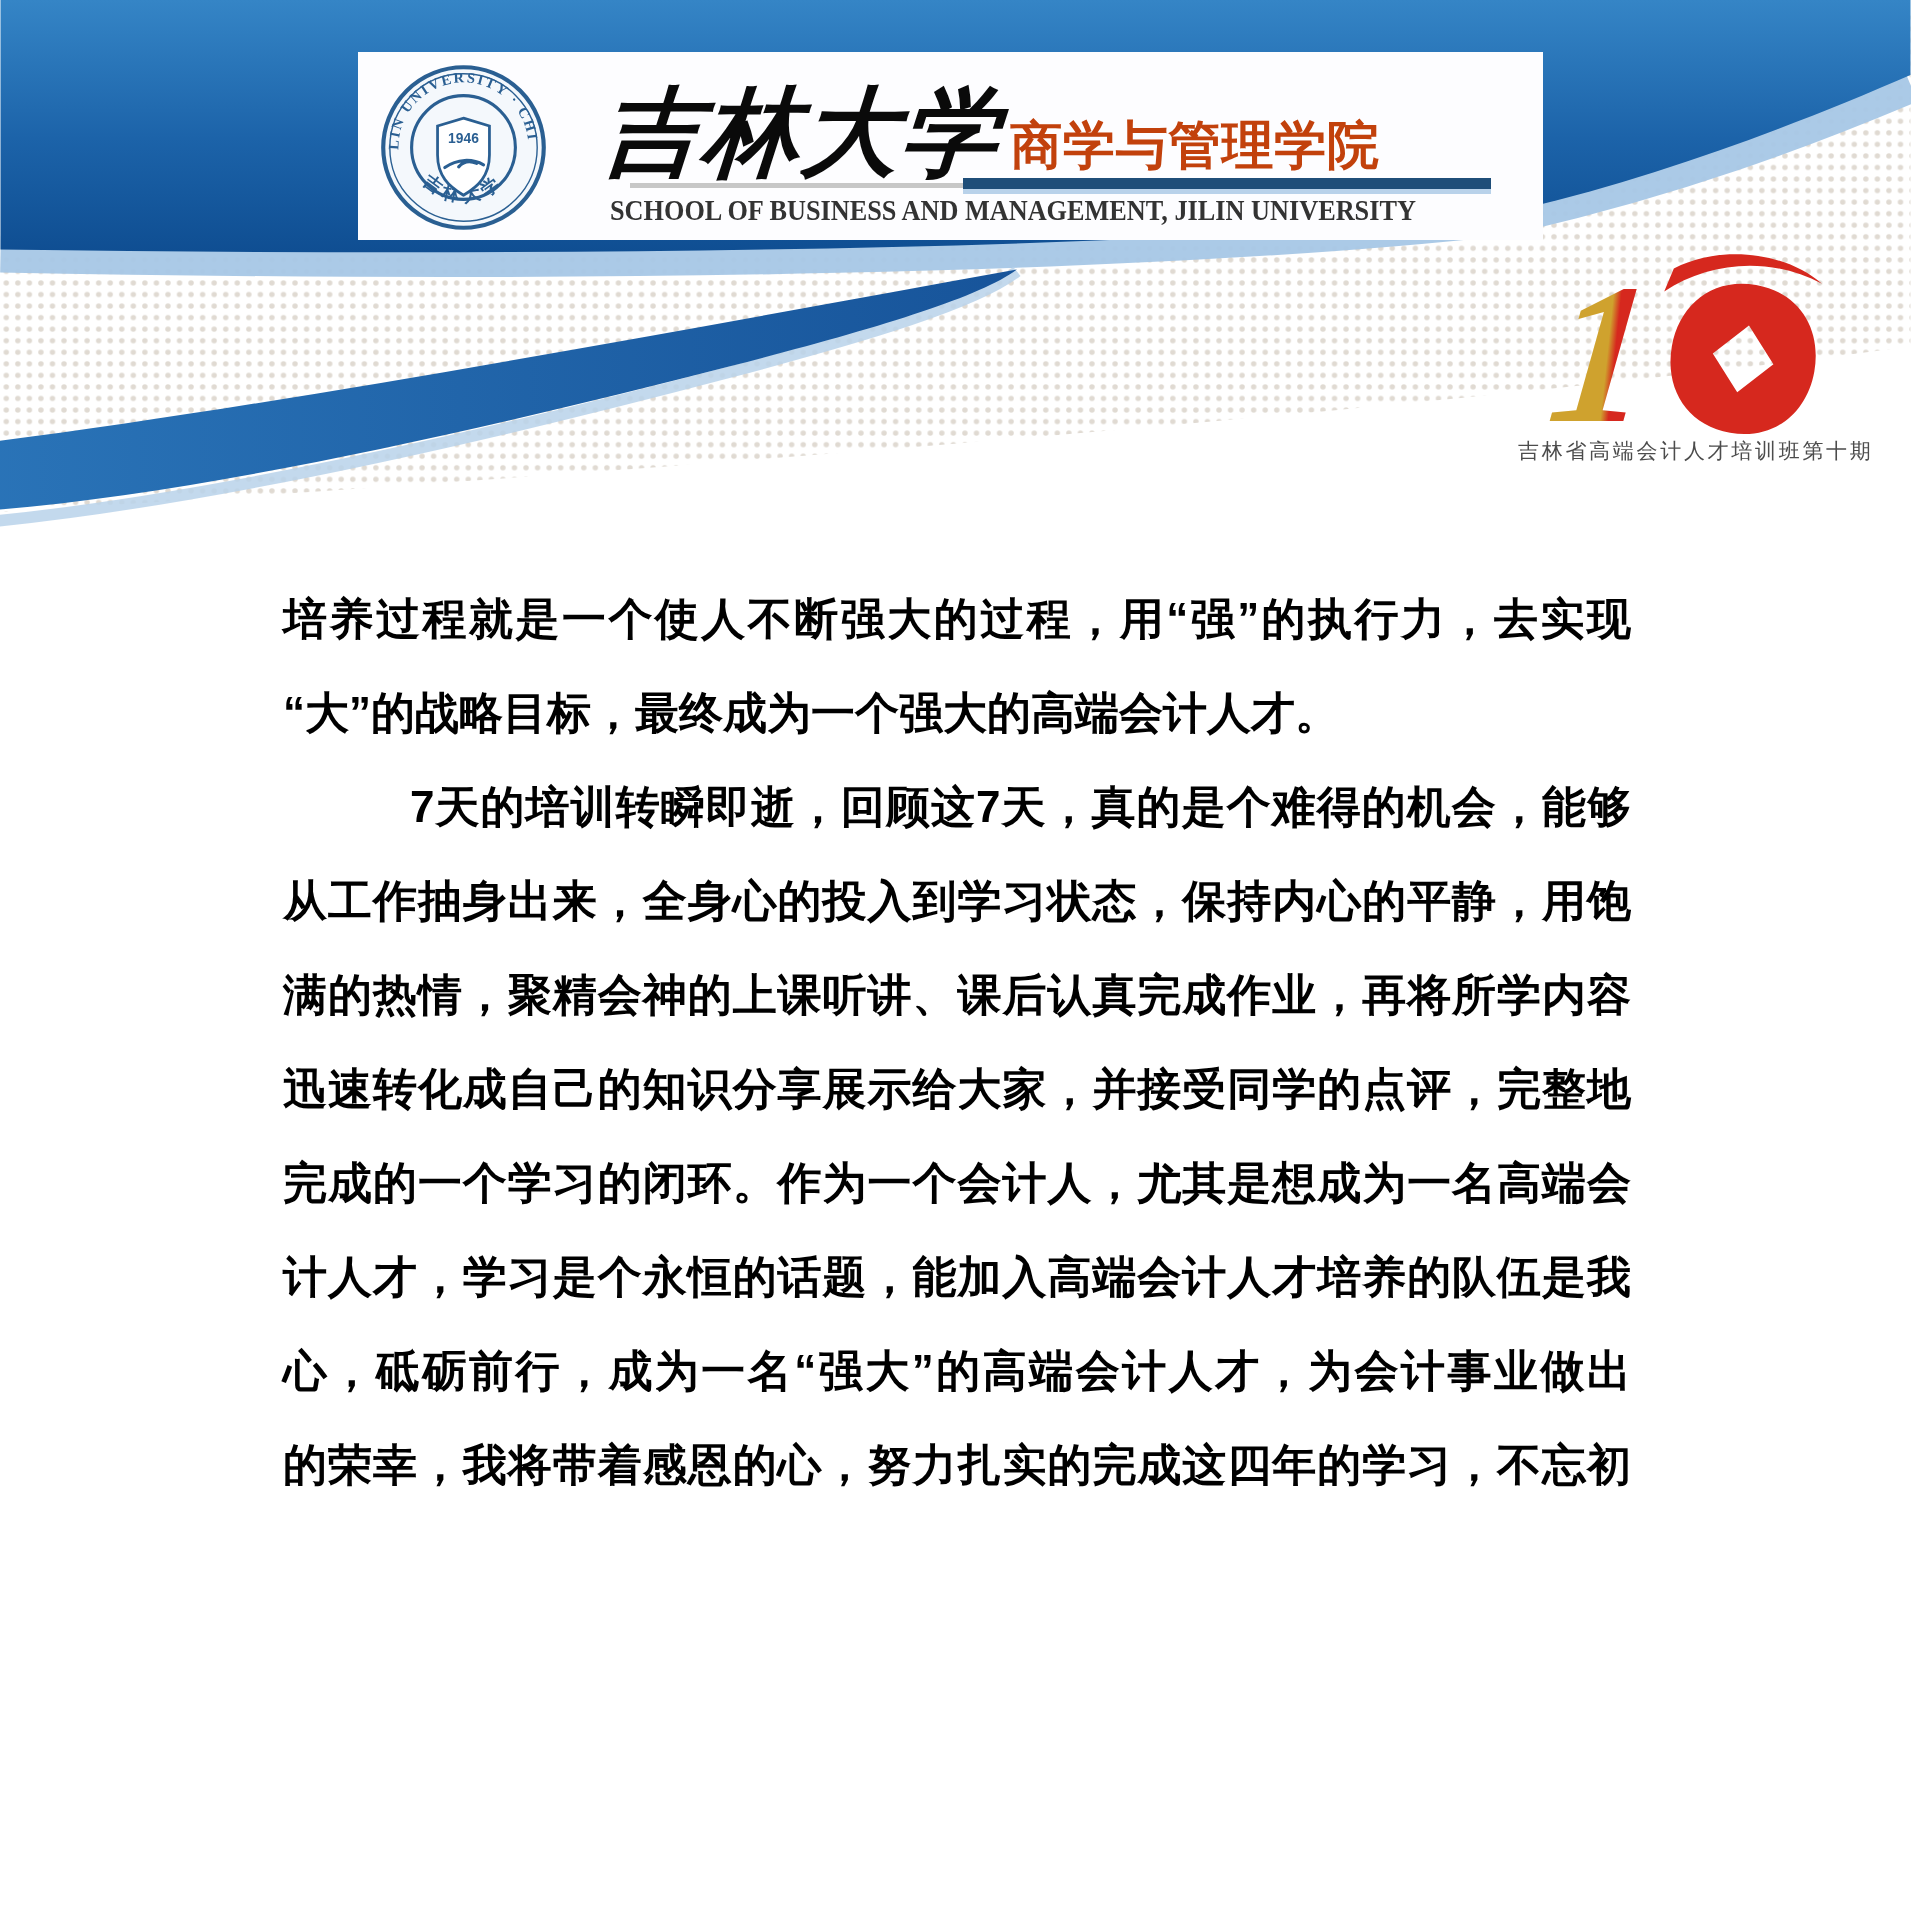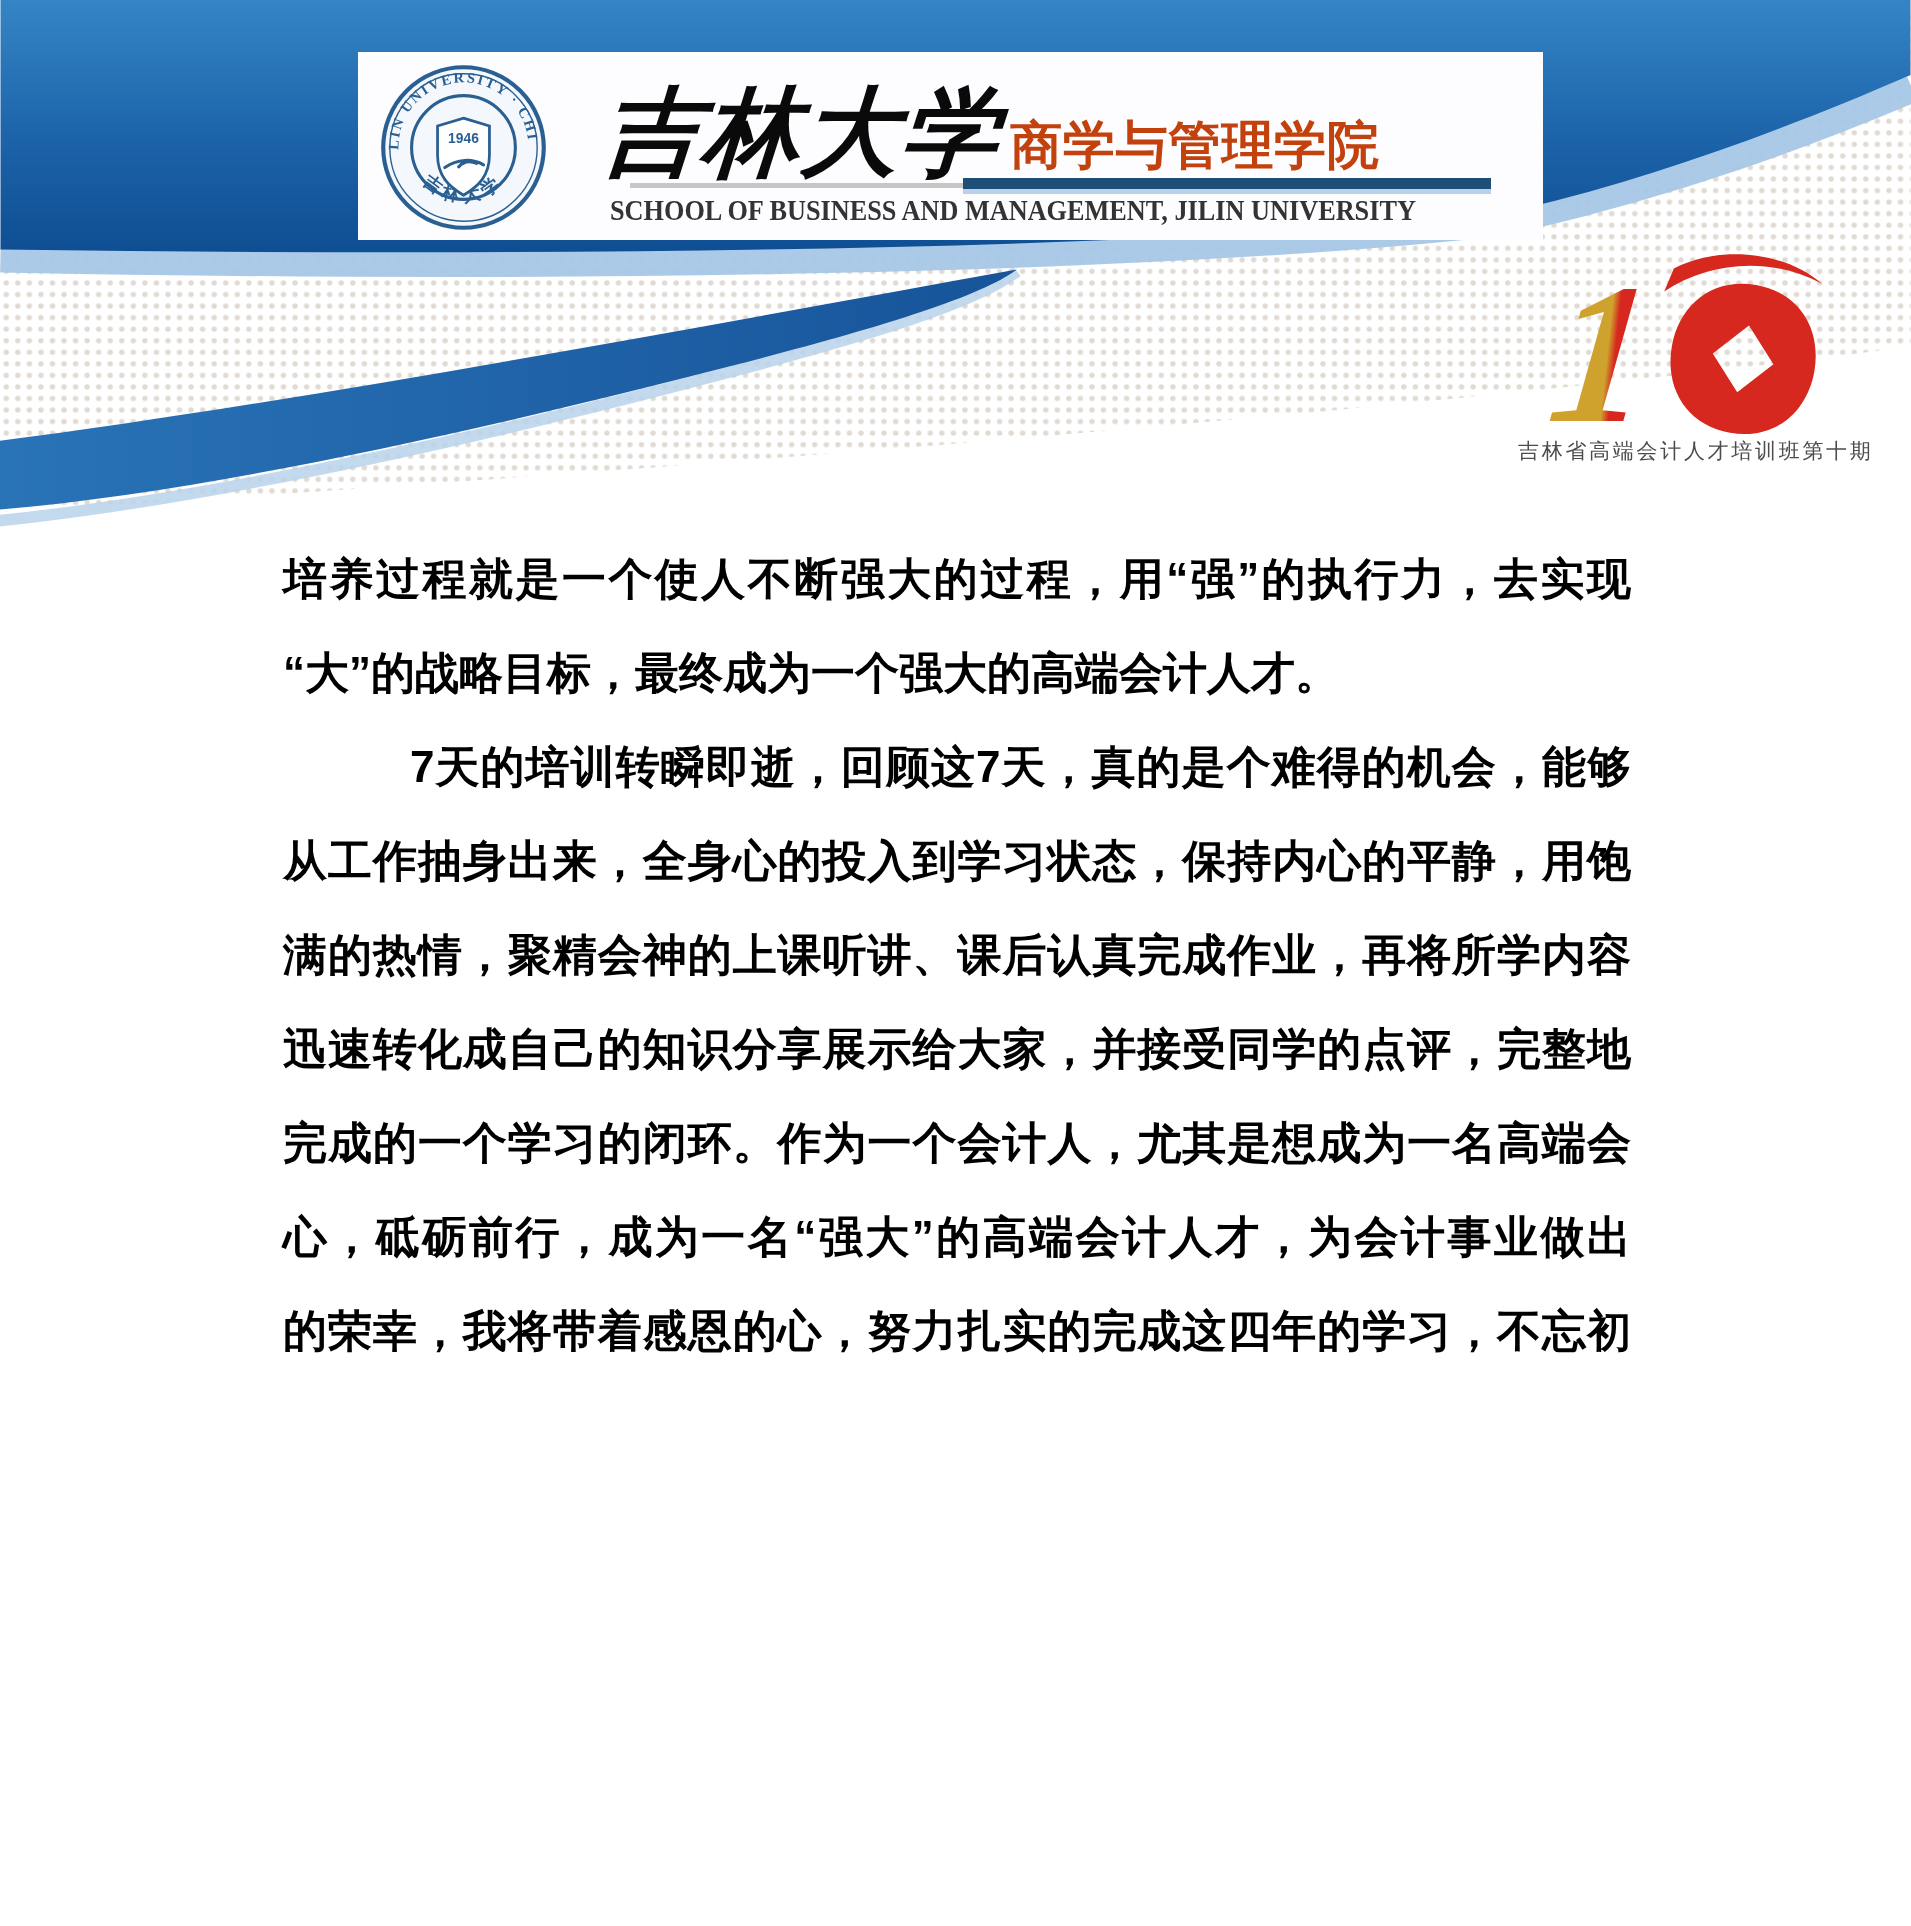--- a/index.html
+++ b/index.html
@@ -37,21 +37,21 @@
   }
   
   .anniv{position:absolute;left:1518px;top:247px;width:354px;height:231px;z-index:3;}
   .anniv svg{position:absolute;left:0;top:0;}
   .anniv-caption{
     position:absolute;left:0;top:190px;width:354px;text-align:center;
     font-size:21px;font-weight:400;color:#4c4c4c;letter-spacing:2.7px;white-space:nowrap;
   }
   
   .body-text{
-    position:absolute;left:283px;top:532px;width:1348px;z-index:2;color:#000;
+    position:absolute;left:283px;top:572px;width:1348px;z-index:2;color:#000;
     font-size:44px;font-weight:600;
   }
   .line{height:94px;line-height:94px;white-space:nowrap;}
   .line.fill{white-space:normal;text-align:justify;text-align-last:justify;}
   .line.indent{padding-left:127px;}
 </style>
 </head>
 <body>
 
 <svg id="top-deco" viewBox="0 0 4961 1400" xmlns="http://www.w3.org/2000/svg">
@@ -129,16 +129,17 @@
 </div>
 
 <div class="body-text">
   <div class="line fill">培养过程就是一个使人不断强大的过程，用“强”的执行力，去实现</div>
   <div class="line">“大”的战略目标，最终成为一个强大的高端会计人才。</div>
   <div class="line fill indent">7天的培训转瞬即逝，回顾这7天，真的是个难得的机会，能够</div>
   <div class="line fill">从工作抽身出来，全身心的投入到学习状态，保持内心的平静，用饱</div>
   <div class="line fill">满的热情，聚精会神的上课听讲、课后认真完成作业，再将所学内容</div>
   <div class="line fill">迅速转化成自己的知识分享展示给大家，并接受同学的点评，完整地</div>
   <div class="line fill">完成的一个学习的闭环。作为一个会计人，尤其是想成为一名高端会</div>
+  <div class="line fill">计人才，学习是个永恒的话题，能加入高端会计人才培养的队伍是我</div>
   <div class="line fill">心，砥砺前行，成为一名“强大”的高端会计人才，为会计事业做出</div>
   <div class="line fill">的荣幸，我将带着感恩的心，努力扎实的完成这四年的学习，不忘初</div>
 </div>
 
 
 </body></html>

